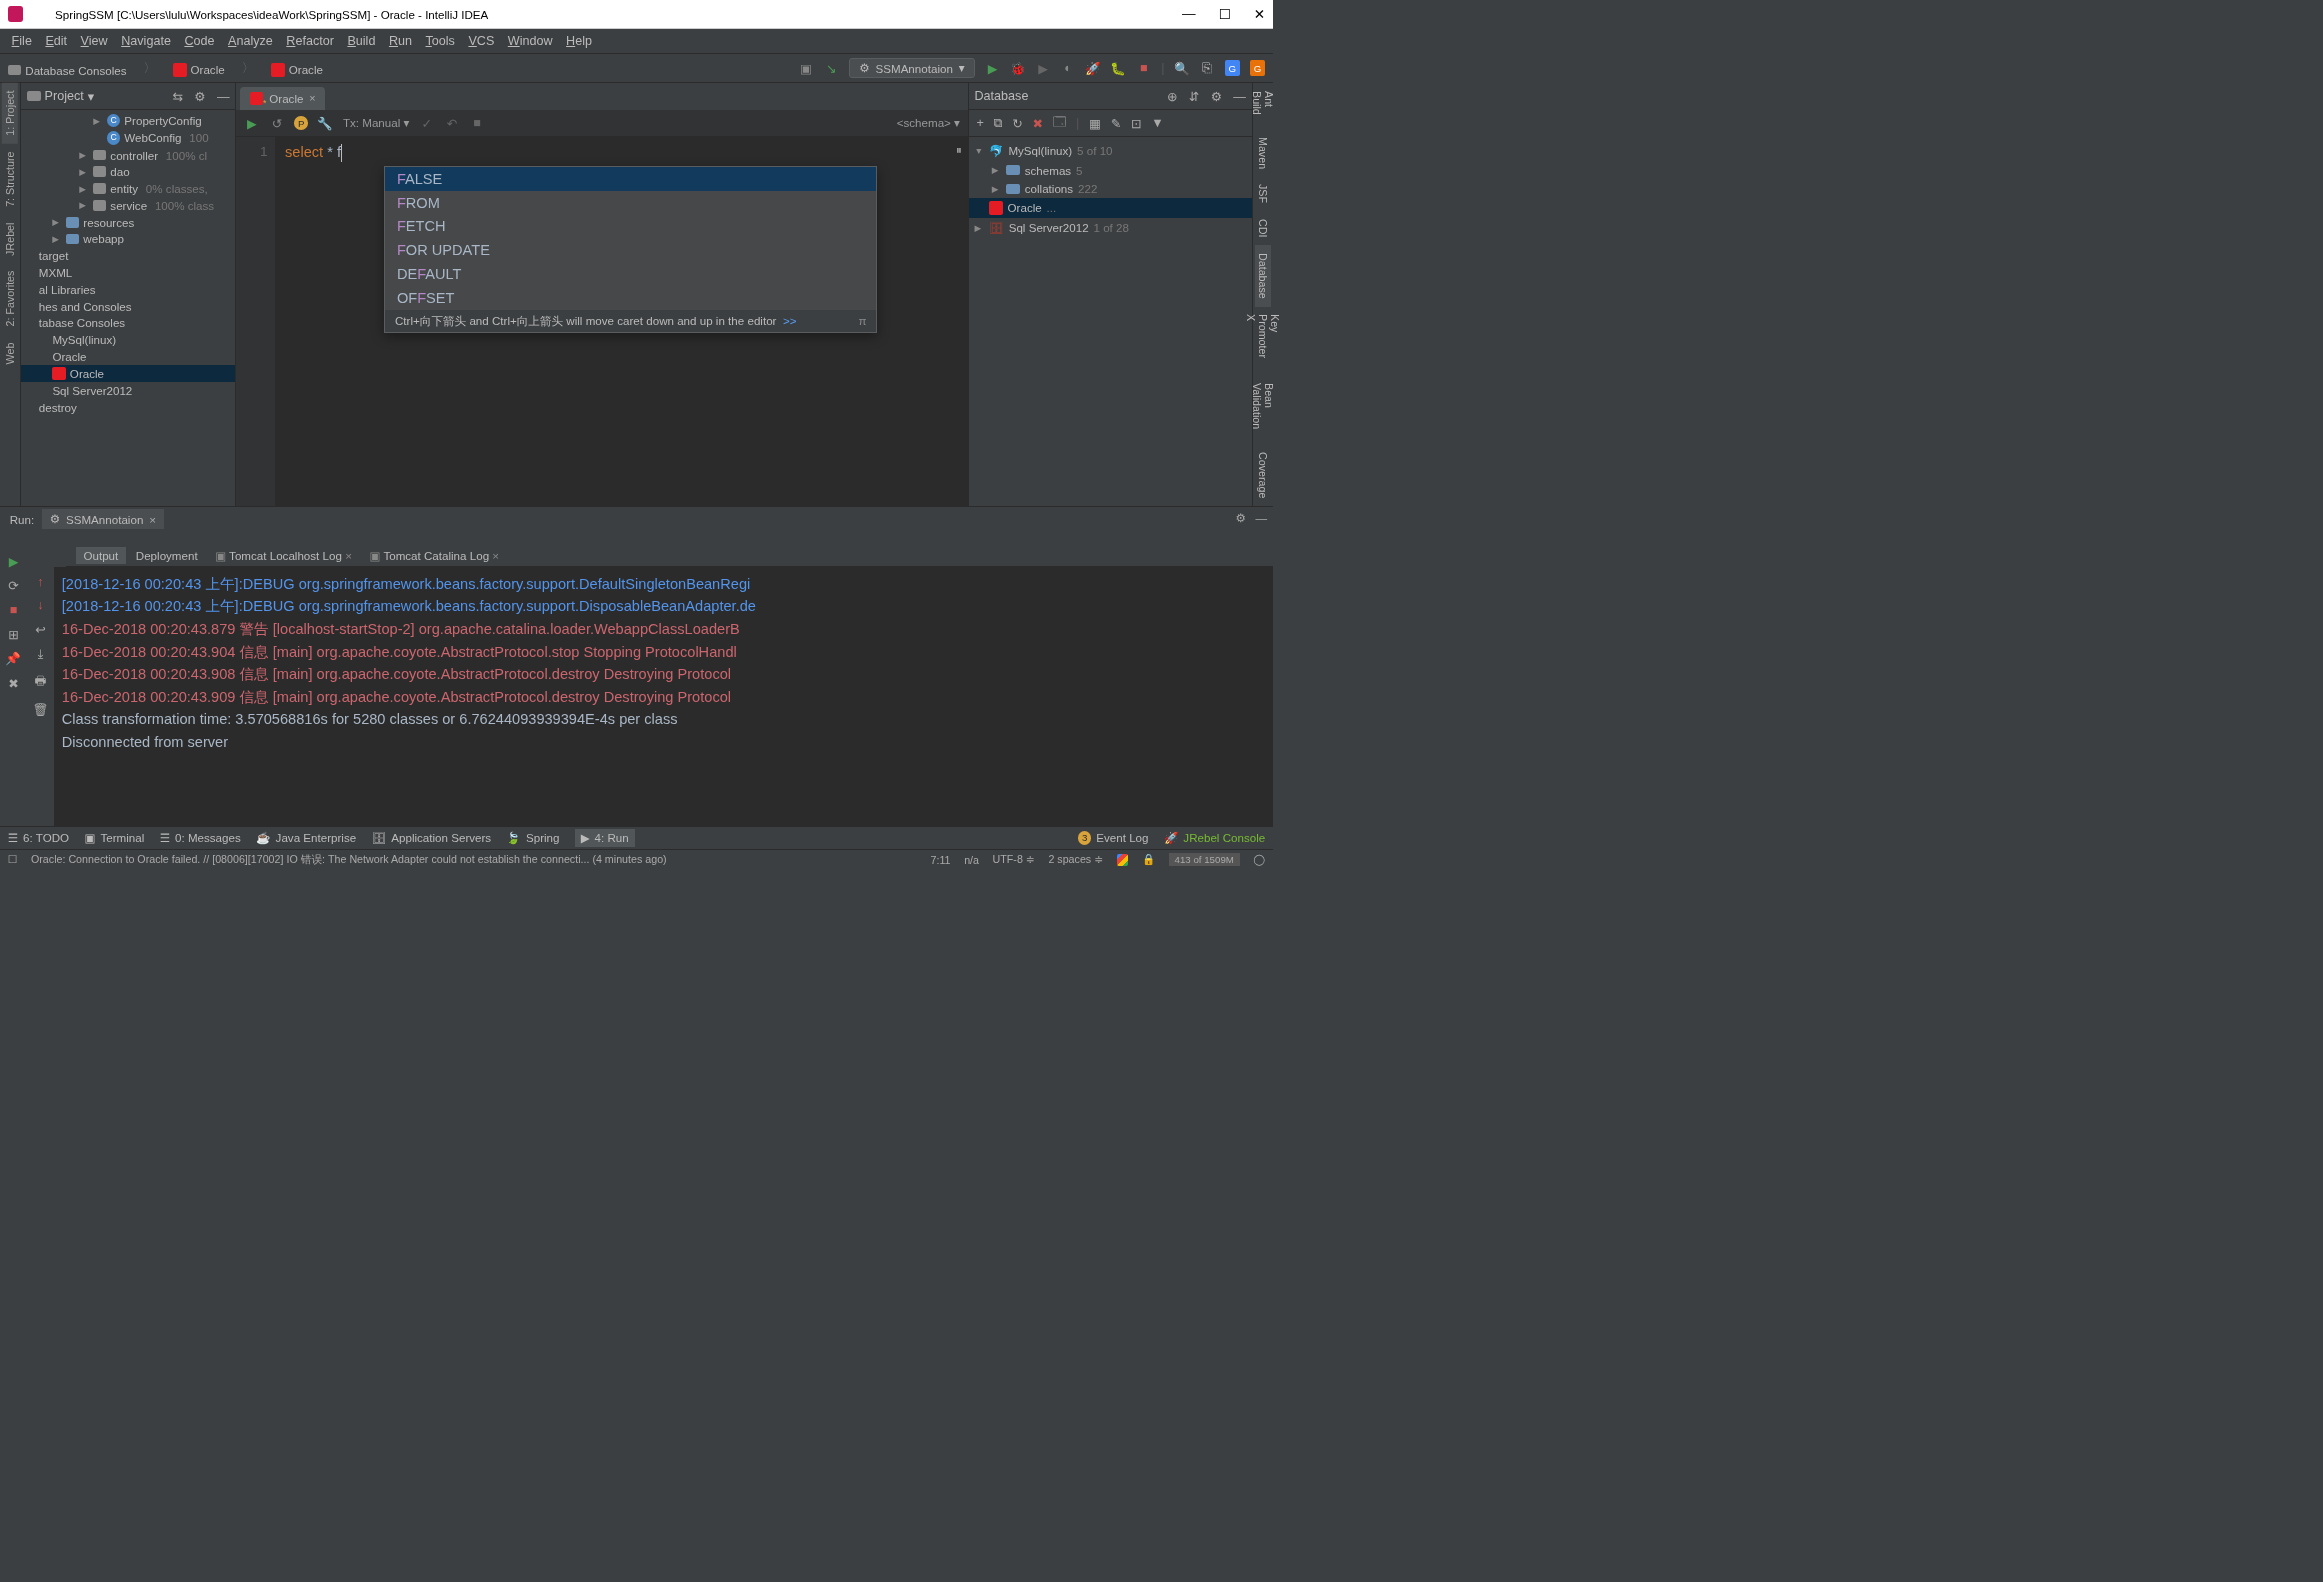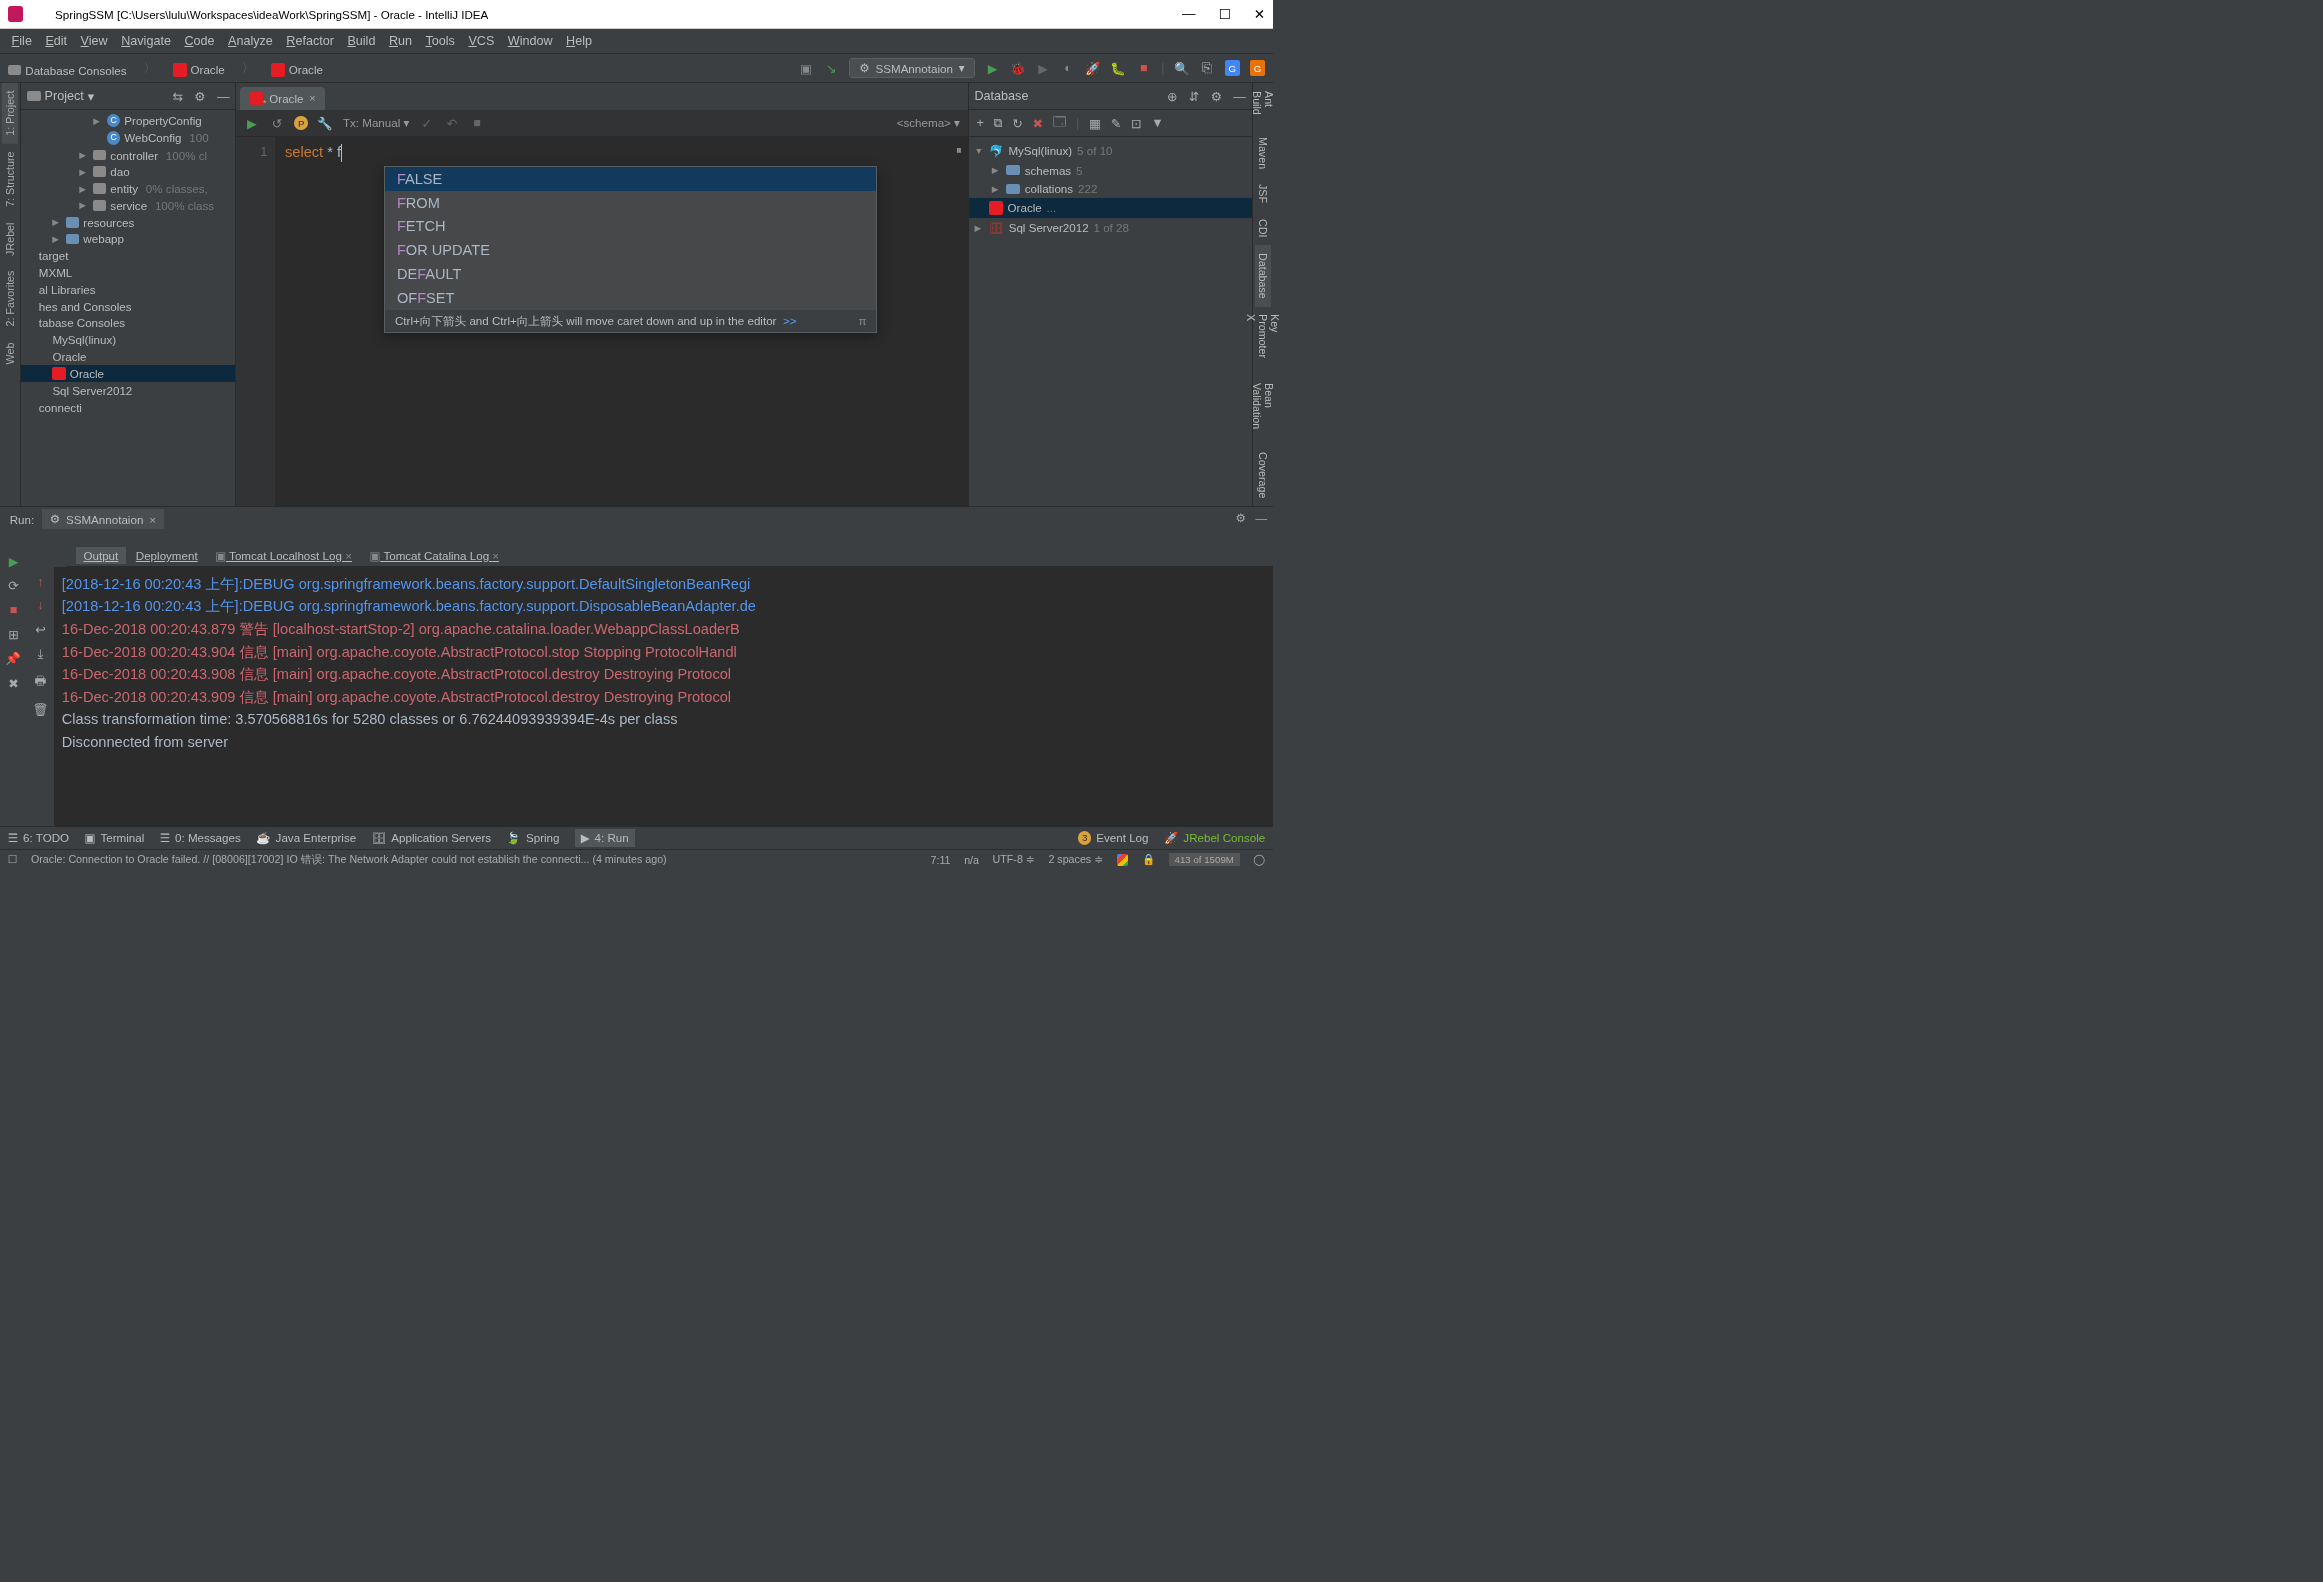--- a/index.html
+++ b/index.html
@@ -89,21 +89,21 @@
 .db-row { display:flex; align-items:center; padding:2.9px 5.8px; gap:4.9px; cursor:pointer; }
 .db-row.sel { background:#0d293e; }
 .db-row .hint { color:#777; }
 
 
 .runpanel { height:320px; background:#3c3f41; border-top:1px solid #2b2b2b; display:flex; flex-direction:column; position:relative;gap:14px; }
 .runhdr { height:25px; display:flex; align-items:center; padding:0 9.7px; gap:7.8px; font-size:11.6px; }
 .runhdr .runtab { background:#4b4e50; padding:2.9px 7.8px; display:flex; align-items:center; gap:5.8px; }
 .runhdr-right { position:absolute; right:5.8px; top:3.9px; color:#aaa; display:flex; gap:9.7px; }
 .run-subbar { height:21.3px; display:flex; align-items:center; padding:0 9.7px; gap:1.9px; font-size:11.6px; border-bottom:1px solid #2b2b2b; margin-left:39px; }
-.run-subbar .rtab { padding:1.9px 7.8px; cursor:pointer;text-decoration:underline; }
+.run-subbar .rtab { padding:1.9px 7.8px; cursor:pointer; }
 .run-subbar .rtab.sel { background:#515658; }
 .run-left { width:27px; display:flex; flex-direction:column; align-items:center; gap:9.7px; padding-top:7.8px; color:#aaa; }
 .run-left2 { width:27px; display:flex; flex-direction:column; align-items:center; gap:9.7px; padding-top:7.8px; color:#aaa; }
 .console { flex:1; background:#2b2b2b; padding:5.8px 7.8px; font-family:Consolas,monospace; font-size:14.6px; overflow:hidden; white-space:nowrap; }
 .console .ln { line-height:1.55; }
 .cdate { color:#5394ec; }
 .cred { color:#cc666e; }
 .cwhite { color:#a9b7c6; }
 
 
@@ -280,21 +280,21 @@
             <span class="arrow"></span>
             <span class="oracle-icon"></span>
             <span>Oracle</span>
           </div>
           <div class="tree-row" style="padding-left: 17.5px;">
             <span class="arrow"></span>
             <span>Sql Server2012</span>
           </div>
           <div class="tree-row" style="padding-left: 3.9px;">
             <span class="arrow"></span>
-            <span>connecti</span>
+            <span>destroy</span>
           </div>
         </div>
     </div>
 
     <div class="editorpanel">
       <div class="tabs">
         <div class="tab">
           <span class="oracle-icon" style="position:relative">
               <span style="position:absolute;right:-2.9px;bottom:-2.9px;color:#d9a33c;font-size:8.7px">*</span>
             </span>

